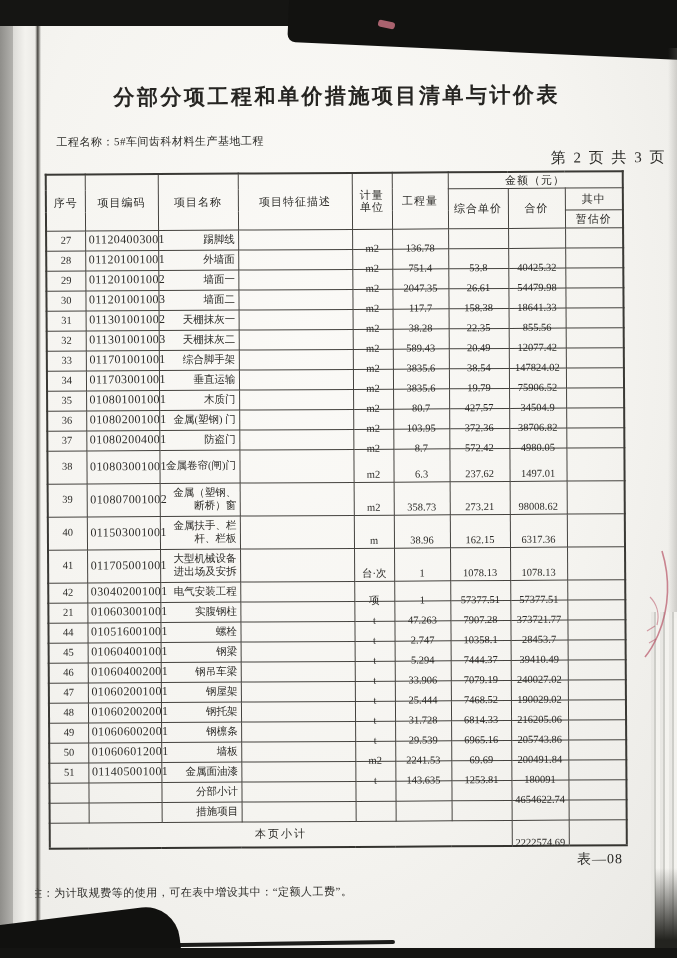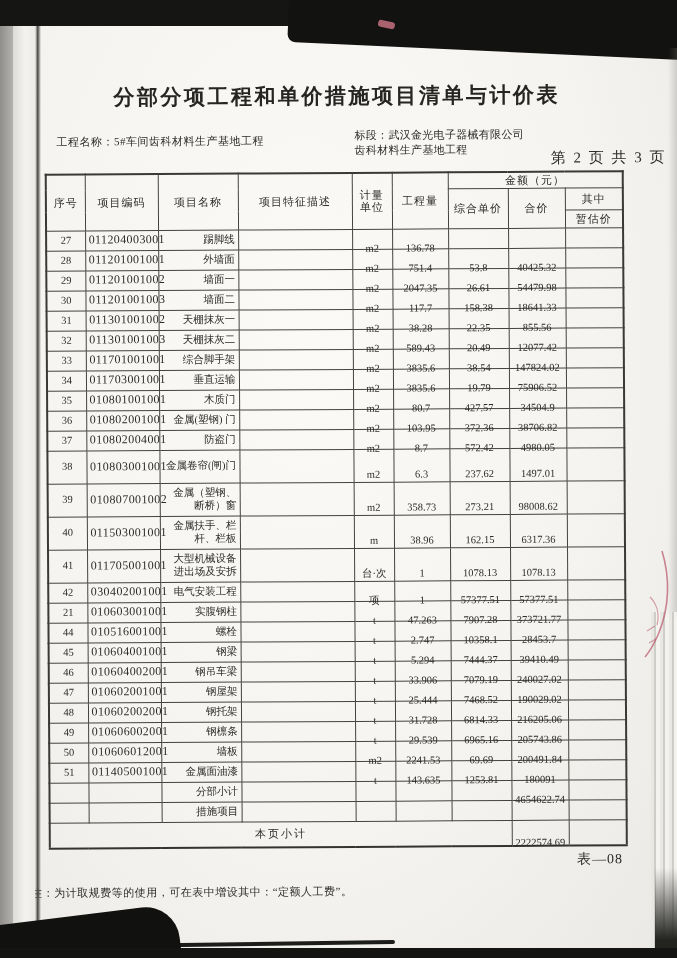--- a/index.html
+++ b/index.html
@@ -60,21 +60,20 @@
 </style>
 </head>
 <body>
 
 <div class="canvas">
 
   <div class="content">
 
     <div class="abs doc-title">分部分项工程和单价措施项目清单与计价表</div>
     <div class="abs meta-project">工程名称：5#车间齿科材料生产基地工程</div>
-    <div class="abs meta-section">标段：武汉金光电子器械有限公司齿科材料生产基地工程</div>
     <div class="abs meta-pages">第 2 页 共 3 页</div>
 
     <table class="sheet">
       <colgroup>
         <col style="width:39px">
           <col style="width:73px">
           <col style="width:80px">
         <col style="width:114px">
           <col style="width:40px">
           <col style="width:56px">

